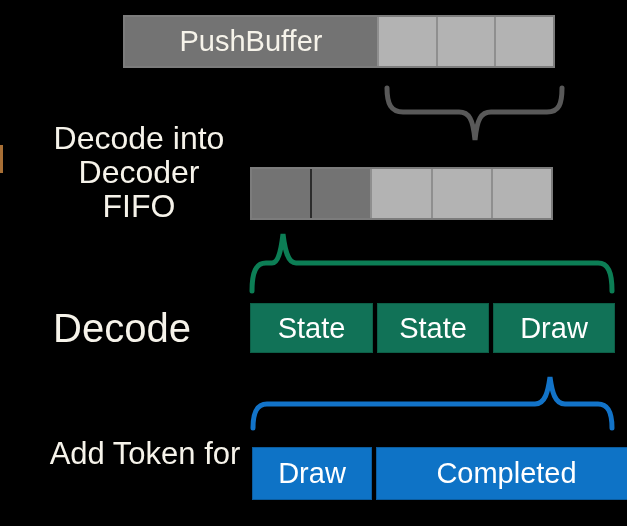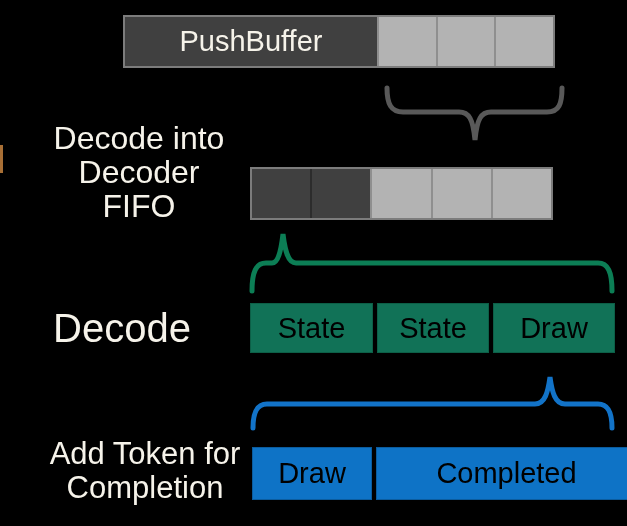--- a/index.html
+++ b/index.html
@@ -3,30 +3,30 @@
 <meta charset="utf-8">
 <style>
   html,body{margin:0;padding:0;background:#000;}
   .stage{
     position:relative;width:627px;height:526px;background:#000000;
     font-family:"Liberation Sans",sans-serif;overflow:hidden;
   }
   
   .bar{position:absolute;display:flex;box-sizing:border-box;border:2px solid #7c7c7c;}
   .seg{box-sizing:border-box;height:100%;}
-  .seg.dark{background:#404040;}
+  .seg.dark{background:#737373;}
   .seg.light{background:#b3b3b3;}
   .seg + .seg{border-left:2px solid #8f8f8f;}
   .seg.dark + .seg.dark{border-left:2px solid #2c2c2c;}
   .bar-title{display:flex;align-items:center;justify-content:center;
     color:#f6f3ea;font-size:29px;}
   
   .tile-row{position:absolute;display:flex;gap:4px;}
   .tile{display:flex;align-items:center;justify-content:center;
-    color:#000000;font-size:29px;box-sizing:border-box;}
+    color:#ffffff;font-size:29px;box-sizing:border-box;}
   .tile.green{background:#117257;border:1px solid #0d5f47;}
   .tile.blue{background:#0e73c6;border:1px solid #0b5c9e;}
   
   .side-label{position:absolute;color:#f6f3ea;text-align:center;}
   .label-fetch{left:28px;top:121px;width:222px;font-size:32px;line-height:34px;}
   .label-decode{left:22px;top:306px;width:200px;font-size:40px;}
   .label-completion{left:0px;top:437px;width:202px;font-size:31px;line-height:34px;padding-left:44px;}
   
   .braces{position:absolute;left:0;top:0;pointer-events:none;}
   
@@ -65,21 +65,20 @@
   <div class="side-label label-decode">Decode</div>
 
   <div class="tile-row" style="left:250px;top:303px;height:50px;">
     <div class="tile green" style="width:123px;">State</div>
     <div class="tile green" style="width:112px;">State</div>
     <div class="tile green" style="width:122px;">Draw</div>
   </div>
 
   <div class="side-label label-completion">
     <div>Add Token for</div>
-    <div>Completion</div>
   </div>
 
   <div class="tile-row" style="left:252px;top:447px;height:53px;">
     <div class="tile blue" style="width:120px;">Draw</div>
     <div class="tile blue" style="width:261px;">Completed</div>
   </div>
 
   <svg class="braces" width="627" height="526" viewBox="0 0 627 526">
 
     <path d="M387,88 C387,104 391,112 403,112 L459,112 C469,112 473,119 475,140

